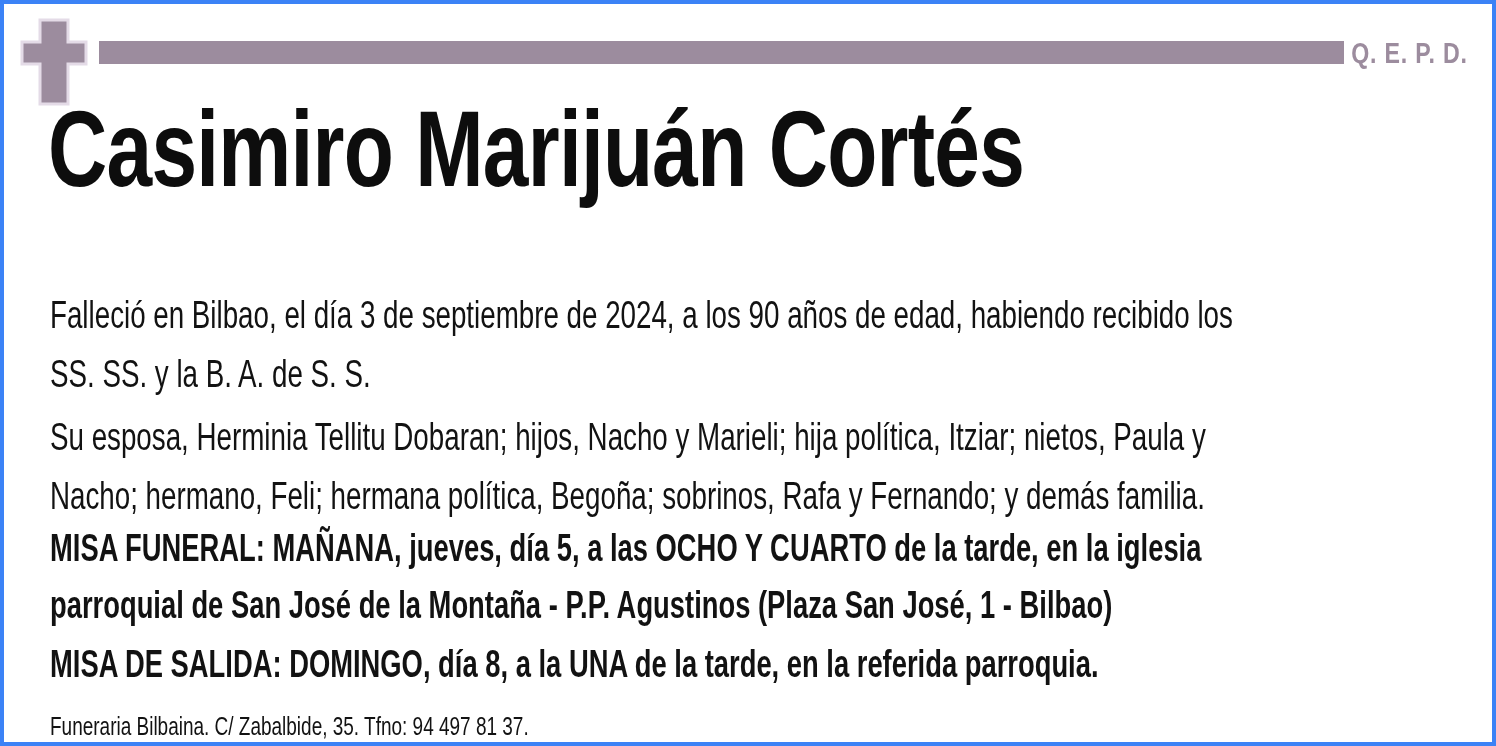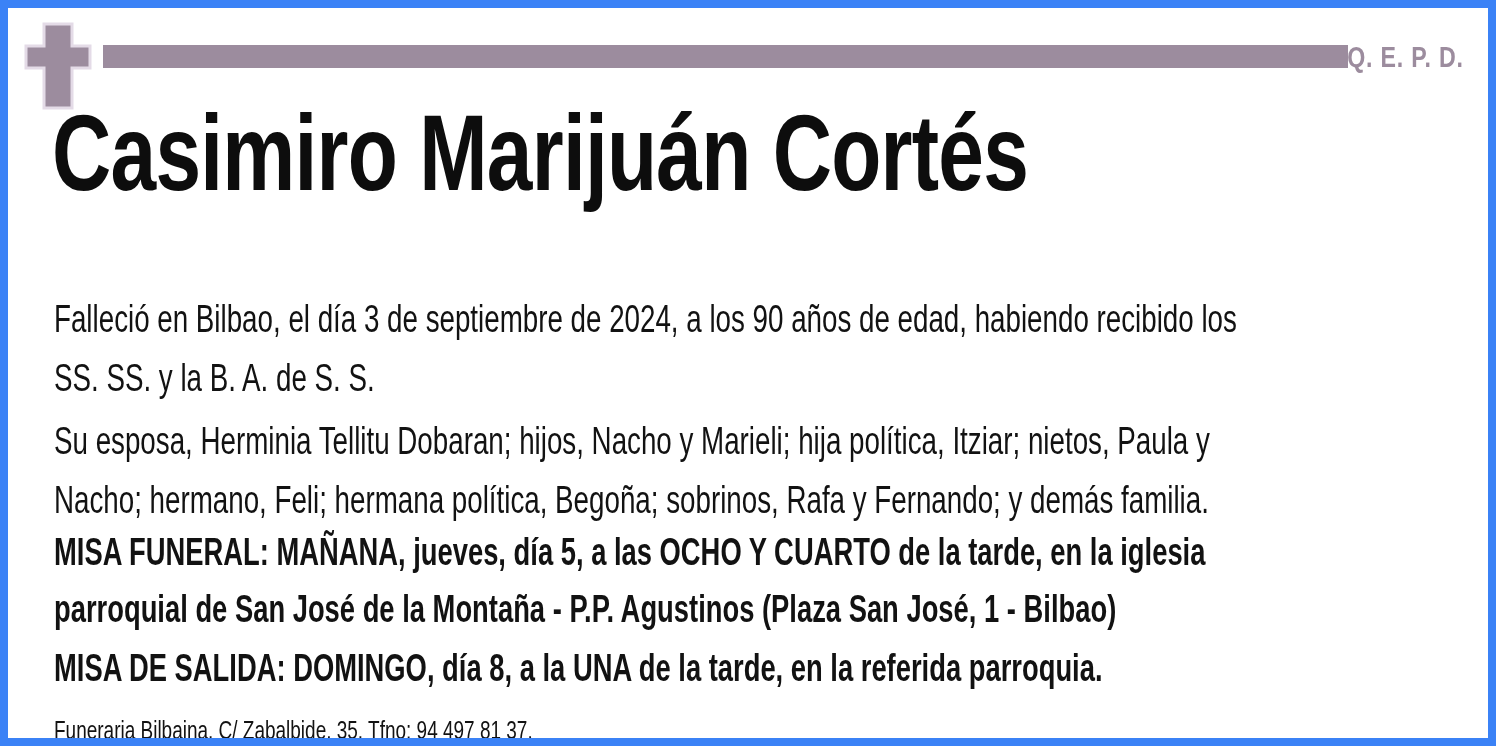--- a/index.html
+++ b/index.html
@@ -7,21 +7,21 @@
     padding: 0;
     background: #ffffff;
     font-family: "Liberation Sans", sans-serif;
   }
   .sheet {
     position: relative;
     width: 1496px;
     height: 746px;
     box-sizing: border-box;
     background: #ffffff;
-    border: 8px solid #3b82f6;
+    border: 4px solid #3b82f6;
     overflow: hidden;
   }
   
   .cross-wrap {
     position: absolute;
     left: 16px;
     top: 14px;
     width: 68px;
     height: 88px;
   }

